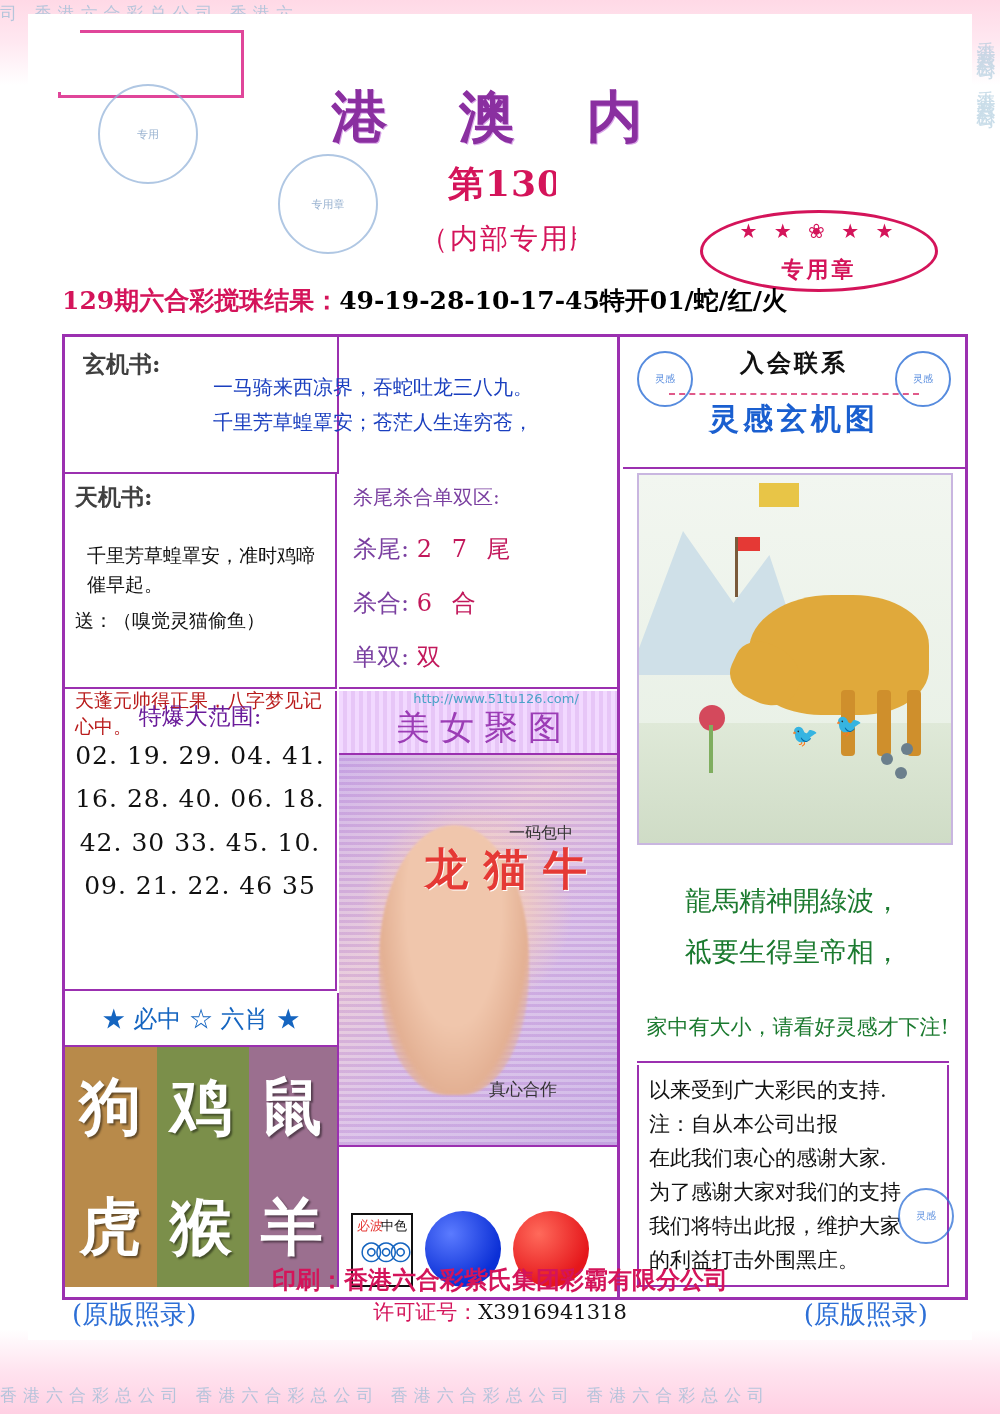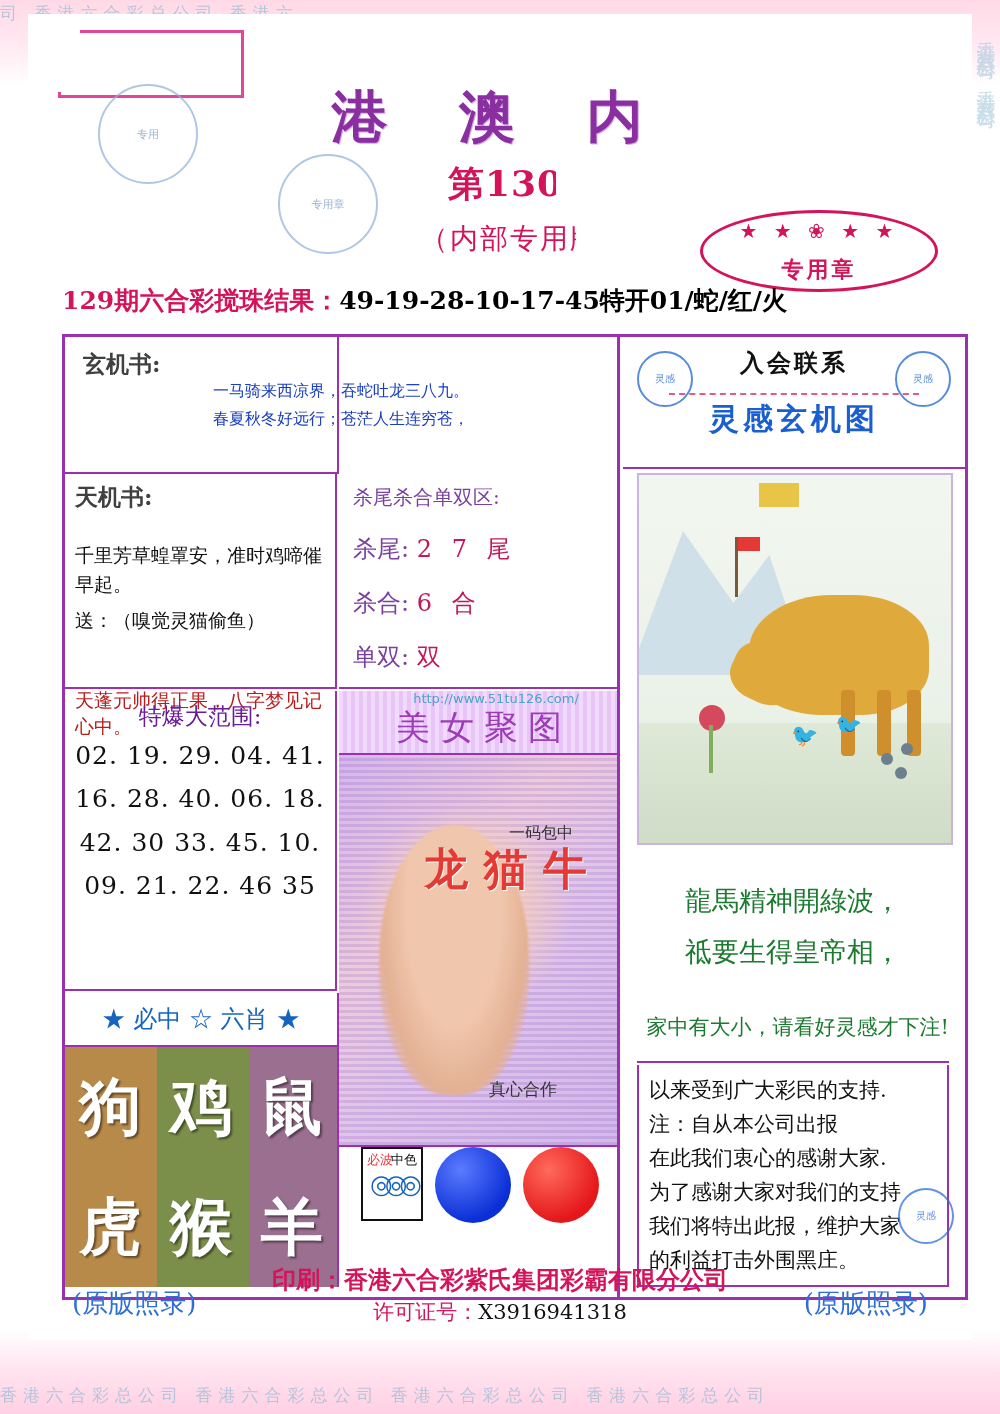--- a/index.html
+++ b/index.html
@@ -86,28 +86,28 @@
   }
   .leftcol{position:absolute;left:0;top:0;width:552px;bottom:0;border-right:3px solid #9b30b0;}
   .rightcol{position:absolute;right:0;top:0;width:342px;bottom:0;}
 
   .xuanji{position:absolute;left:0;top:0;width:272px;height:135px;border-right:2px solid #9b30b0;border-bottom:2px solid #9b30b0;}
   .lbl{font-family:"DejaVu Serif","Liberation Serif",serif;font-size:23px;color:#404040;font-weight:bold;}
   .poem{
     position:absolute;left:130px;top:0;width:420px;height:135px;
     display:flex;flex-direction:column;justify-content:center;
     font-family:"DejaVu Serif","Liberation Serif",serif;
-    font-size:16px;color:#1a3fbf;line-height:1.75;padding-left:18px;box-sizing:border-box;
+    font-size:20px;color:#1a3fbf;line-height:1.75;padding-left:18px;box-sizing:border-box;
   }
   .tianji{
     position:absolute;left:0;top:137px;width:272px;height:215px;
     border-right:2px solid #9b30b0;border-bottom:2px solid #9b30b0;
     padding:8px 10px;box-sizing:border-box;
   }
-  .tianji .l1{font-size:19px;color:#111;margin-top:28px;line-height:1.5;font-family:"DejaVu Serif","Liberation Serif",serif;}
+  .tianji .l1{font-size:19px;color:#111;margin-top:28px;line-height:1.5;font-family:"DejaVu Serif","Liberation Serif",serif;margin-left:12px;}
   .tianji .l2{font-size:19px;color:#111;margin-top:10px;font-family:"DejaVu Serif","Liberation Serif",serif;}
   .tianji .l3{font-size:19px;color:#b91c1c;margin-top:54px;font-family:Liberation Sans, sans-serif;}
 
   .killbox{
     position:absolute;left:274px;top:137px;width:278px;height:215px;
     border-bottom:2px solid #9b30b0;box-sizing:border-box;padding:10px 14px;
   }
   .killbox .hdr{font-size:20px;color:#7a3fa0;font-family:"DejaVu Serif","Liberation Serif",serif;}
   .killrow{margin-top:22px;font-size:24px;color:#c2185b;font-family:"DejaVu Serif","Liberation Serif",serif;}
   .killrow .k{color:#7a3fa0;}
@@ -172,21 +172,21 @@
     grid-template-columns:repeat(3,1fr);grid-template-rows:repeat(2,1fr);
   }
   .zodiac .z{
     display:flex;align-items:center;justify-content:center;
     font-family:"DejaVu Serif","Liberation Serif",serif;
     font-size:62px;font-weight:bold;color:#fff;
     text-shadow:2px 2px 2px rgba(0,0,0,.45);
   }
   .balls{
     position:absolute;left:274px;top:810px;width:278px;height:140px;
-    display:flex;align-items:flex-start;gap:12px;padding-left:22px;box-sizing:border-box;
+    display:flex;align-items:flex-end;gap:12px;padding-left:12px;box-sizing:border-box;
   }
   .bwave{
     width:62px;height:74px;border:2px solid #111;box-sizing:border-box;
     display:flex;align-items:center;justify-content:center;position:relative;background:#fff;
     font-family:"DejaVu Serif","Liberation Serif",serif;
   }
   .bwave .t{position:absolute;left:4px;top:4px;font-size:13px;color:#e53935;line-height:1.1;}
   .bwave .t2{position:absolute;right:4px;top:4px;font-size:13px;color:#111;line-height:1.1;}
   .bwave .rings{font-size:26px;color:#1565c0;letter-spacing:-8px;}
   .ball{width:76px;height:76px;border-radius:50%;}
@@ -237,21 +237,21 @@
   .printer{
     position:absolute;left:0;right:0;bottom:44px;text-align:center;
     font-family:"DejaVu Serif","Liberation Serif",serif;font-size:24px;font-weight:bold;color:#d4145a;
   }
   .license{
     position:absolute;left:0;right:0;bottom:14px;text-align:center;
     font-family:"DejaVu Serif","Liberation Serif",serif;font-size:21px;color:#d4145a;
   }
   .license .lic{color:#111;}
   .origleft,.origright{
-    position:absolute;bottom:19px;font-family:"DejaVu Serif","Liberation Serif",serif;
+    position:absolute;bottom:8px;font-family:"DejaVu Serif","Liberation Serif",serif;
     font-size:26px;color:#2d6fd6;text-align:right;
   }
   .origleft{left:44px;}
   .origright{right:44px;}
   .rstamp{position:absolute;right:18px;bottom:96px;width:52px;height:52px;border-radius:50%;border:2px solid #2d6fd6;color:#2d6fd6;font-size:10px;display:flex;align-items:center;justify-content:center;opacity:.75;}
   .circstamp{position:absolute;border-radius:50%;border:2px solid #8fb0d8;color:#6f93bd;display:flex;align-items:center;justify-content:center;font-size:11px;opacity:.7;}
 </style>
 </head>
 <body>
 
@@ -287,21 +287,21 @@
 
     <div class="frame">
 
       <div class="leftcol">
 
         <div class="xuanji">
           <div class="lbl" style="padding:12px 0 0 18px;">玄机书:</div>
         </div>
         <div class="poem">
           <div>一马骑来西凉界，吞蛇吐龙三八九。</div>
-          <div>春夏秋冬好远行；苍茫人生连穷苍，</div>
+          <div>千里芳草蝗罩安；苍茫人生连穷苍，</div>
         </div>
 
         <div class="tianji">
           <div class="lbl">天机书:</div>
           <div class="l1">千里芳草蝗罩安，准时鸡啼催早起。</div>
           <div class="l2">送：（嗅觉灵猫偷鱼）</div>
           <div class="l3">天蓬元帅得正果，八字梦见记心中。</div>
         </div>
 
         <div class="killbox">

